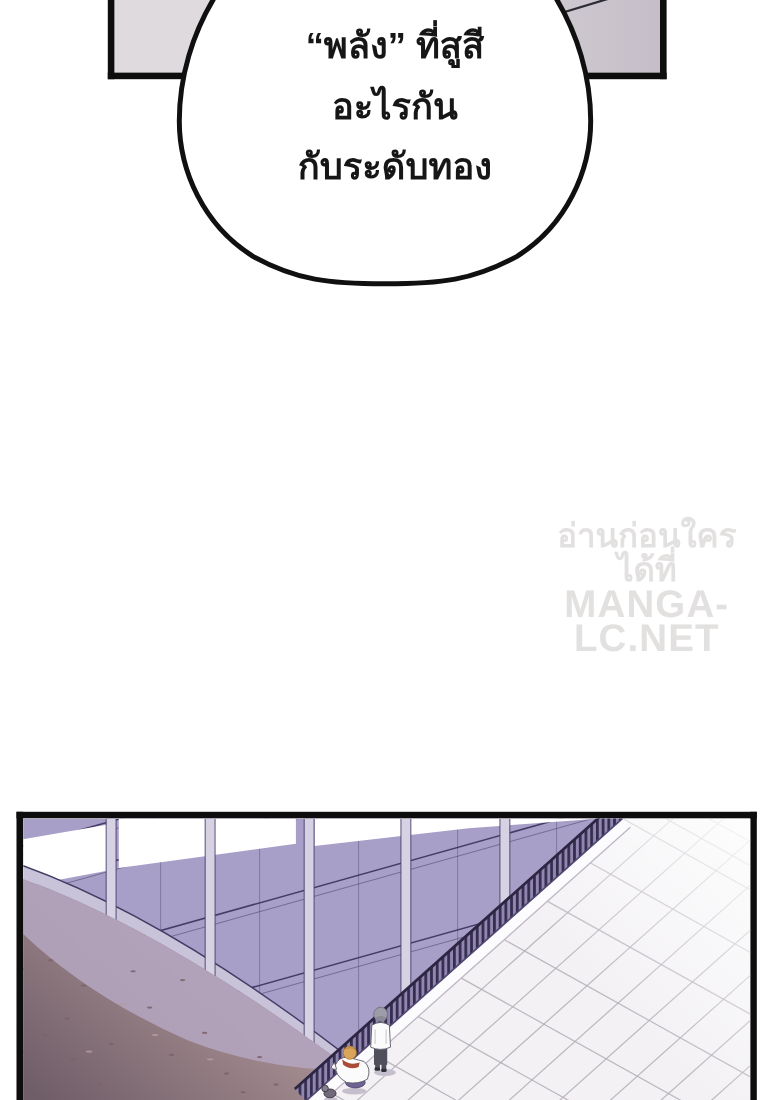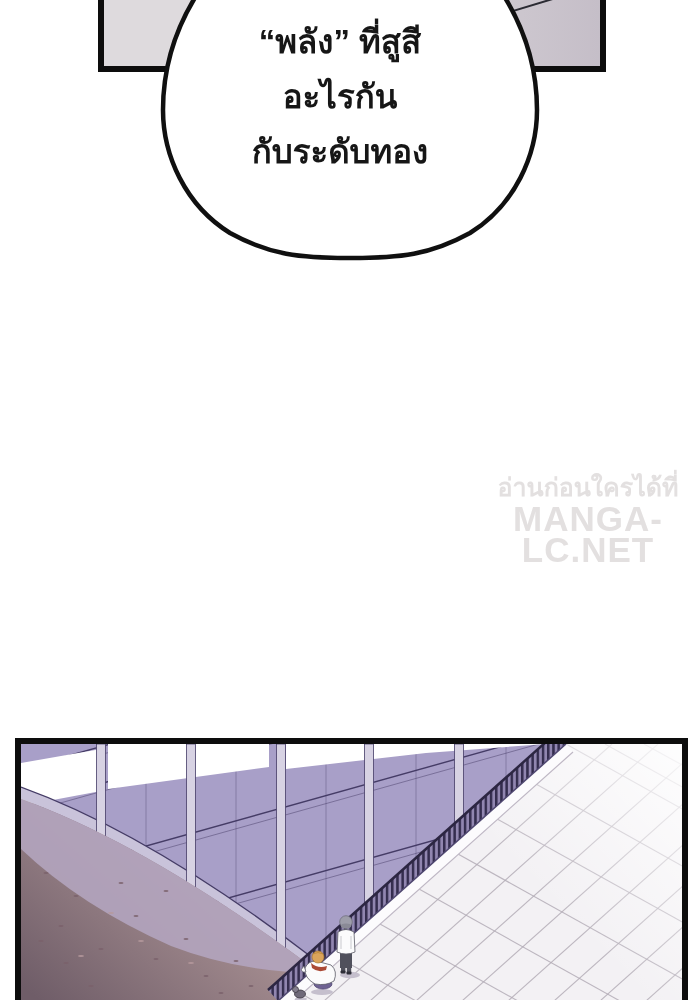--- a/index.html
+++ b/index.html
@@ -9,29 +9,29 @@
   
   .ceiling-panel{position:absolute;left:98px;top:0;width:508px;height:72px;
     box-sizing:border-box;border:6px solid var(--panel-border,#0d0d0d);border-top:none;
     background:linear-gradient(90deg,var(--ceiling-left,#dedadd) 0%,var(--ceiling-left,#dedadd) 45%,var(--ceiling-right,#c5bec8) 100%);
     z-index:1;}
   .ceiling-panel svg{position:absolute;left:0;top:0;}
 
   
   .bubble-svg{position:absolute;left:0;top:0;z-index:2;}
   .bubble-path{fill:var(--bubble-fill,#ffffff);stroke:var(--bubble-border,#101010);stroke-width:4.5;}
-  .bubble-text{position:absolute;left:153px;top:14px;width:374px;z-index:3;
+  .bubble-text{position:absolute;left:172px;top:14px;width:374px;z-index:3;
     text-align:center;font-size:33px;font-weight:600;line-height:55px;
     color:var(--text,#161616);letter-spacing:0;}
 
   
   .watermark{position:absolute;left:487px;top:472px;width:202px;text-align:center;
     color:var(--watermark,#e3e0e0);font-weight:bold;z-index:1;
     text-shadow:0 0 1px #ffffff,0 0 2px #ffffff;}
-  .watermark .wm1{font-size:25px;line-height:31px;}
+  .watermark .wm1{font-size:30px;line-height:31px;}
   .watermark .wm2{font-size:35px;line-height:31px;letter-spacing:1px;}
 
   
   .scene-panel{position:absolute;left:15px;top:738px;width:673px;height:262px;
     box-sizing:border-box;border:6px solid var(--panel-border,#0d0d0d);border-bottom:none;
     background:#f3f1f4;z-index:1;}
   .scene-panel svg{display:block;}
 
   
   .c-floor{fill:var(--floor,#f3f1f4);}

